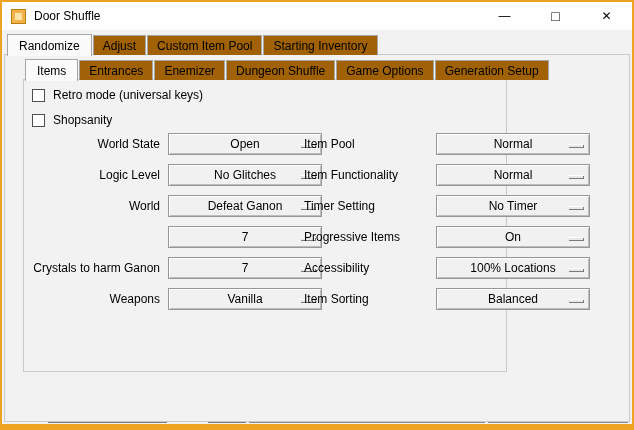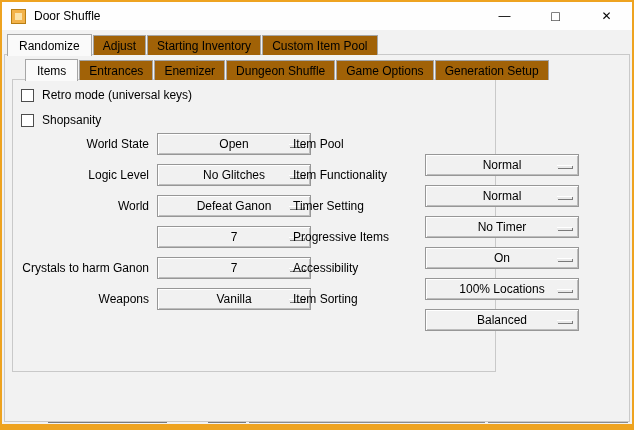--- a/index.html
+++ b/index.html
@@ -22,33 +22,33 @@
 
   .client { position:relative; flex:1; background:#F2F2F2;padding-left:48px; }
 
   .tabs { position:absolute; display:flex; align-items:flex-end; height:22px; z-index:3; }
   .tab { height:20px; padding:3px 9px; line-height:14px; background:#a16207;
          border:1px solid #A6A6A6; border-bottom:none; margin-right:1px; position:relative; }
   .tab.sel { height:22px; padding:4px 11px; background:#FAFAFA; margin-bottom:-1px; z-index:4; }
 
   .pane { position:absolute; background:#F2F2F2; border:1px solid #C9C9C9; z-index:1; }
   .outer-pane { left:2px; right:2px; top:24px; bottom:2px; }
-  .inner-pane { left:10px; top:49px; width:484px; height:293px; z-index:2; }
+  .inner-pane { left:21px; top:49px; width:484px; height:293px; z-index:2; }
 
   .cbrow { position:absolute; left:8px; display:flex; align-items:center; height:16px; }
   .cbbox { width:13px; height:13px; background:#FFFFFF; border:1px solid #4D4D4D; }
   .cblabel { margin-left:8px; line-height:14px; }
 
   .frow { position:absolute; left:0; width:100%; height:22px; }
   .lab-l { position:absolute; left:0; width:136px; text-align:right; line-height:22px; }
   .lab-r { position:absolute; left:280px; width:124px; text-align:left; line-height:22px; }
   .dd { position:absolute; height:22px; background:#F1F1F1; border:1px solid #979797;
         box-shadow: inset 1px 1px 0 #FFFFFF, inset -1px -1px 0 #BDBDBD; text-align:center; }
   .dd-l { left:144px; width:154px; }
-  .dd-r { left:412px; width:154px;margin-top:21px; }
+  .dd-r { left:412px; width:154px; }
   .dd-val { display:block; line-height:20px; }
   .dd-ind { position:absolute; right:6px; top:10px; width:15px; height:3px; background:#E9E9E9;
             border-top:1px solid #FFFFFF; box-shadow:1px 1px 0 0 #7A7A7A; }
 
   .brow { position:absolute; left:0; width:100%; height:22px; }
   .blabel { position:absolute; line-height:22px; }
   .entry { position:absolute; height:22px; border:1px solid #7A7A7A; background:#FFFFFF;
            font-family:inherit; font-size:12px; padding:0 3px; outline:none; }
   .spin { position:absolute; height:22px; border:1px solid #7A7A7A; background:#FFFFFF; display:flex; }
   .spin-input { flex:1; width:0; border:none; outline:none; font-family:inherit; font-size:12px; padding-left:3px; }
@@ -83,22 +83,22 @@
       </div>
     </div>
 
     <div class="client">
 
       <div class="pane outer-pane"></div>
 
       <div class="tabs" style="left:5px; top:3px;">
         <div class="tab sel">Randomize</div>
         <div class="tab">Adjust</div>
+        <div class="tab">Custom Item Pool</div>
         <div class="tab">Starting Inventory</div>
-        <div class="tab">Custom Item Pool</div>
       </div>
 
       <div class="tabs" style="left:23px; top:28px;">
         <div class="tab sel">Items</div>
         <div class="tab">Entrances</div>
         <div class="tab">Enemizer</div>
         <div class="tab">Dungeon Shuffle</div>
         <div class="tab">Game Options</div>
         <div class="tab">Generation Setup</div>
       </div>

